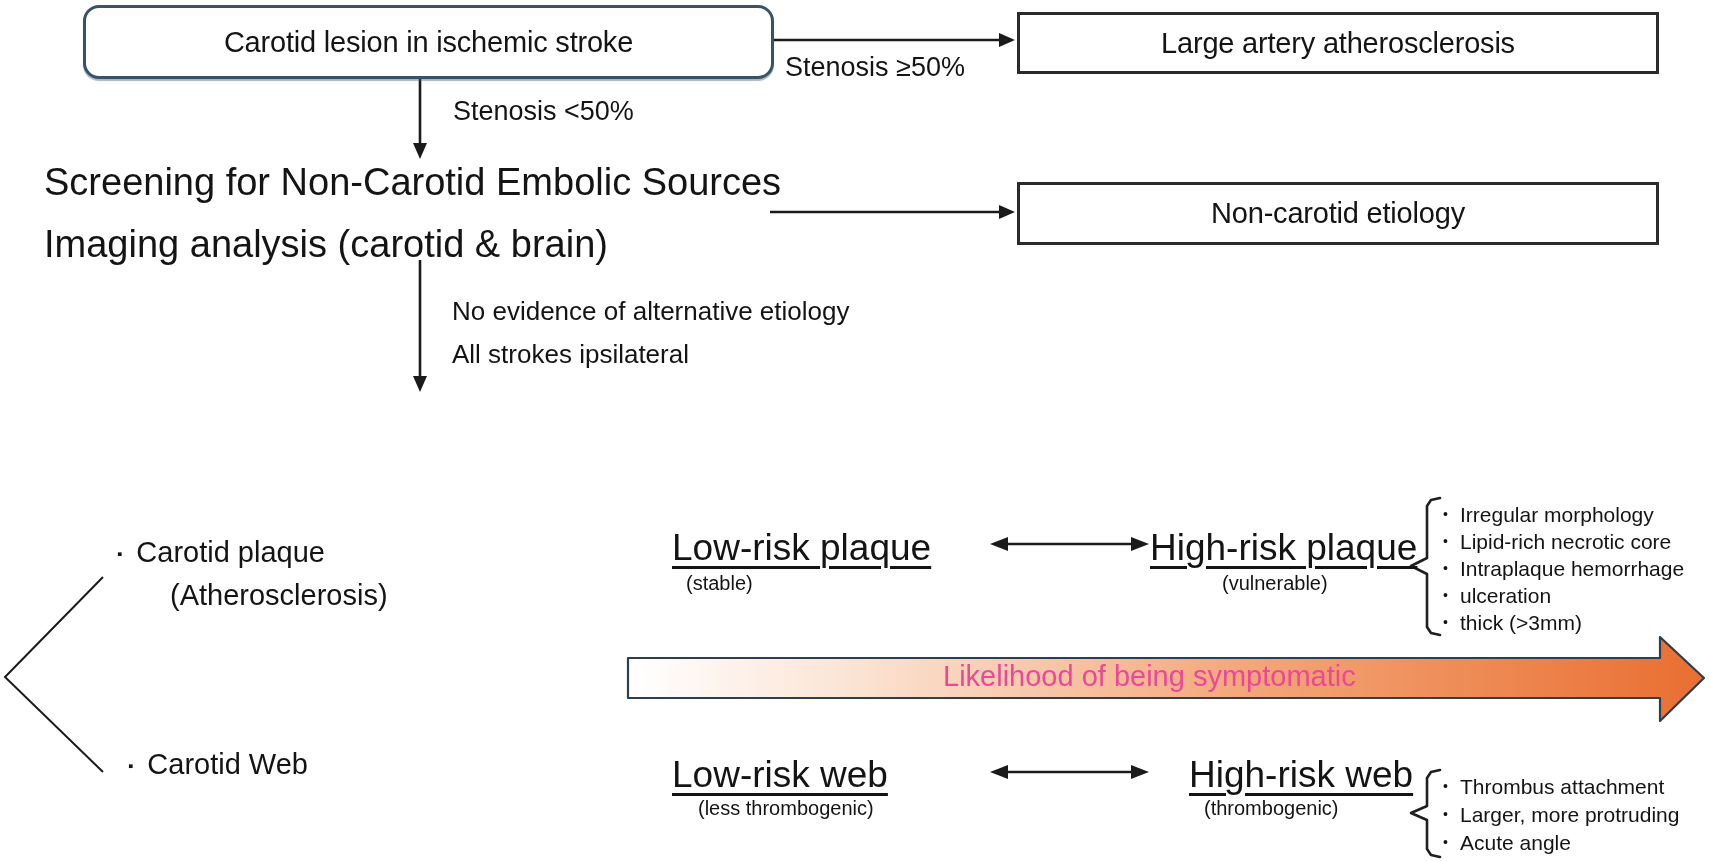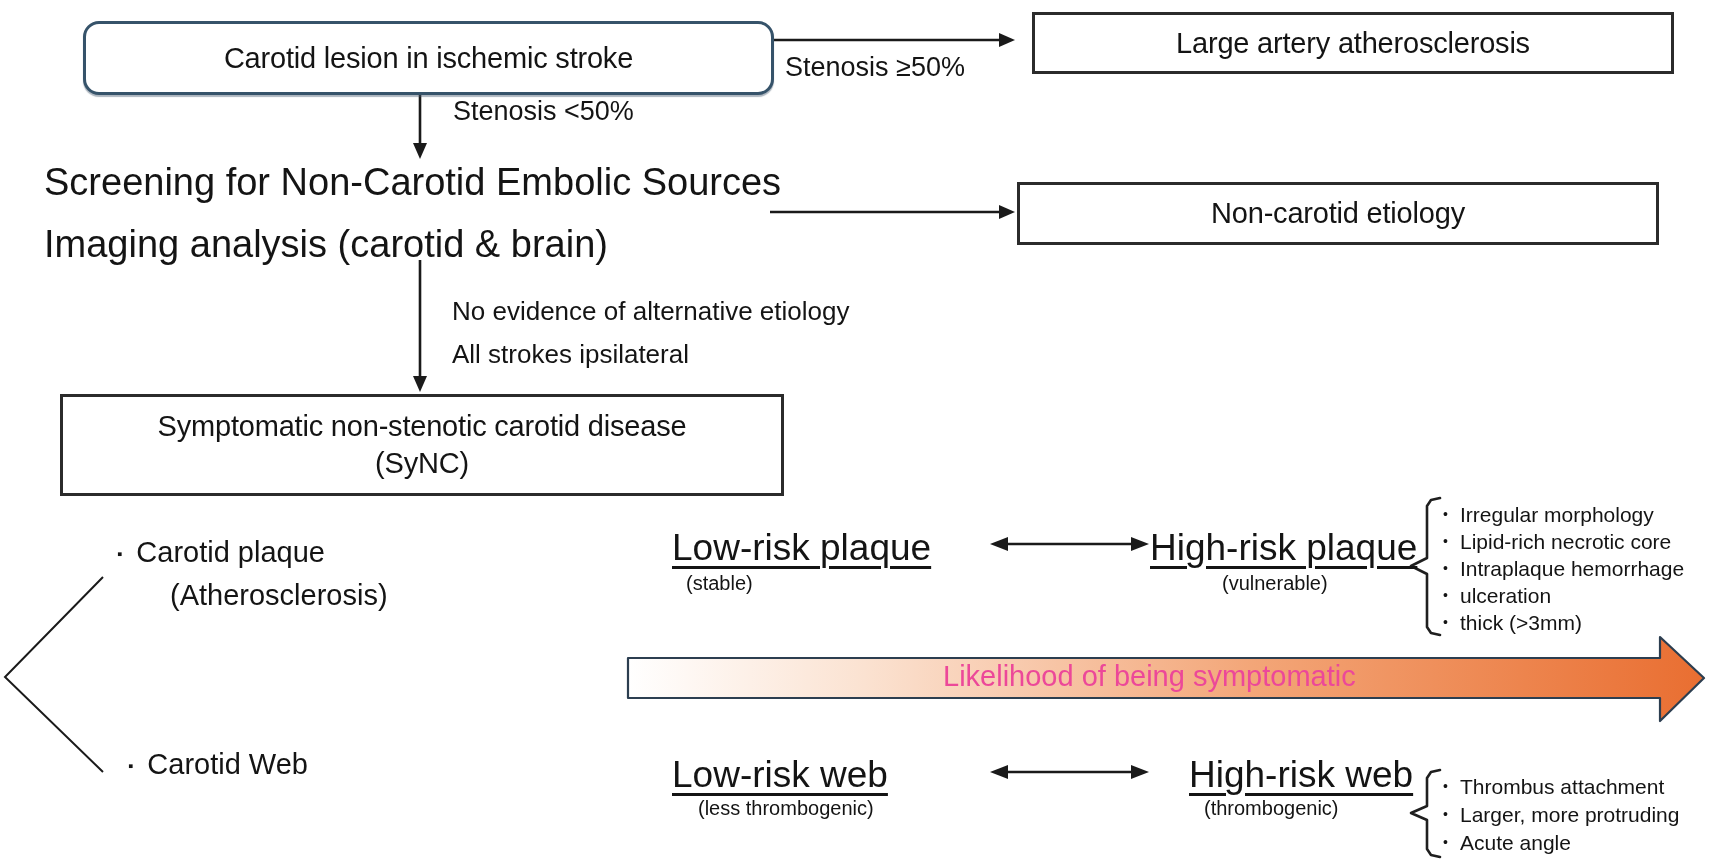--- a/index.html
+++ b/index.html
@@ -11,24 +11,23 @@
 
   
   .node-box{
     position:absolute;background:#ffffff;border:3px solid #2b2b2b;
     display:flex;align-items:center;justify-content:center;text-align:center;
     font-size:29px;letter-spacing:-0.2px;
   }
   .rounded{
     border:3px solid #36536a;border-radius:16px;
     box-shadow:0 2px 1px rgba(70,90,110,.45);
-    margin-top:16px;
   }
   .root-box{left:83px;top:5px;width:685px;height:68px;}
-  .laa-box{left:1017px;top:12px;width:636px;height:56px;margin-left:15px;}
+  .laa-box{left:1017px;top:12px;width:636px;height:56px;}
   .nce-box{left:1017px;top:182px;width:636px;height:57px;}
   .sync-box{left:60px;top:394px;width:718px;height:96px;flex-direction:column;line-height:37px;}
 
   
   .txt{position:absolute;white-space:nowrap;}
   .edge-label{font-size:27px;}
   .small-label{font-size:26px;}
   .screen-line{font-size:38px;}
   .branch-title{font-size:29px;display:flex;align-items:center;}
   .branch-title .b{font-size:15px;margin-right:14px;transform:translateY(1px);}
@@ -98,24 +97,20 @@
   <div class="txt screen-line" style="left:44px;top:161px;">Screening for Non-Carotid Embolic Sources</div>
   <div class="txt screen-line" style="left:44px;top:223px;">Imaging analysis (carotid &amp; brain)</div>
 
   <div class="node-box nce-box">
     <span>Non-carotid etiology</span>
   </div>
 
   <div class="txt small-label" style="left:452px;top:296px;">No evidence of alternative etiology</div>
   <div class="txt small-label" style="left:452px;top:339px;">All strokes ipsilateral</div>
 
-  <div class="node-box sync-box">
-    <span>Symptomatic non-stenotic carotid disease</span>
-    <span>(SyNC)</span>
-  </div>
 
   <div class="txt branch-title" style="left:117px;top:536px;">
     <span class="b">▪</span>
     <span>Carotid plaque</span>
   </div>
   <div class="txt branch-title" style="left:170px;top:579px;">(Atherosclerosis)</div>
 
   <div class="txt risk-label" style="left:672px;top:527px;">Low-risk plaque</div>
   <div class="txt risk-sub" style="left:686px;top:572px;">(stable)</div>
   <div class="txt risk-label" style="left:1150px;top:527px;">High-risk plaque</div>

